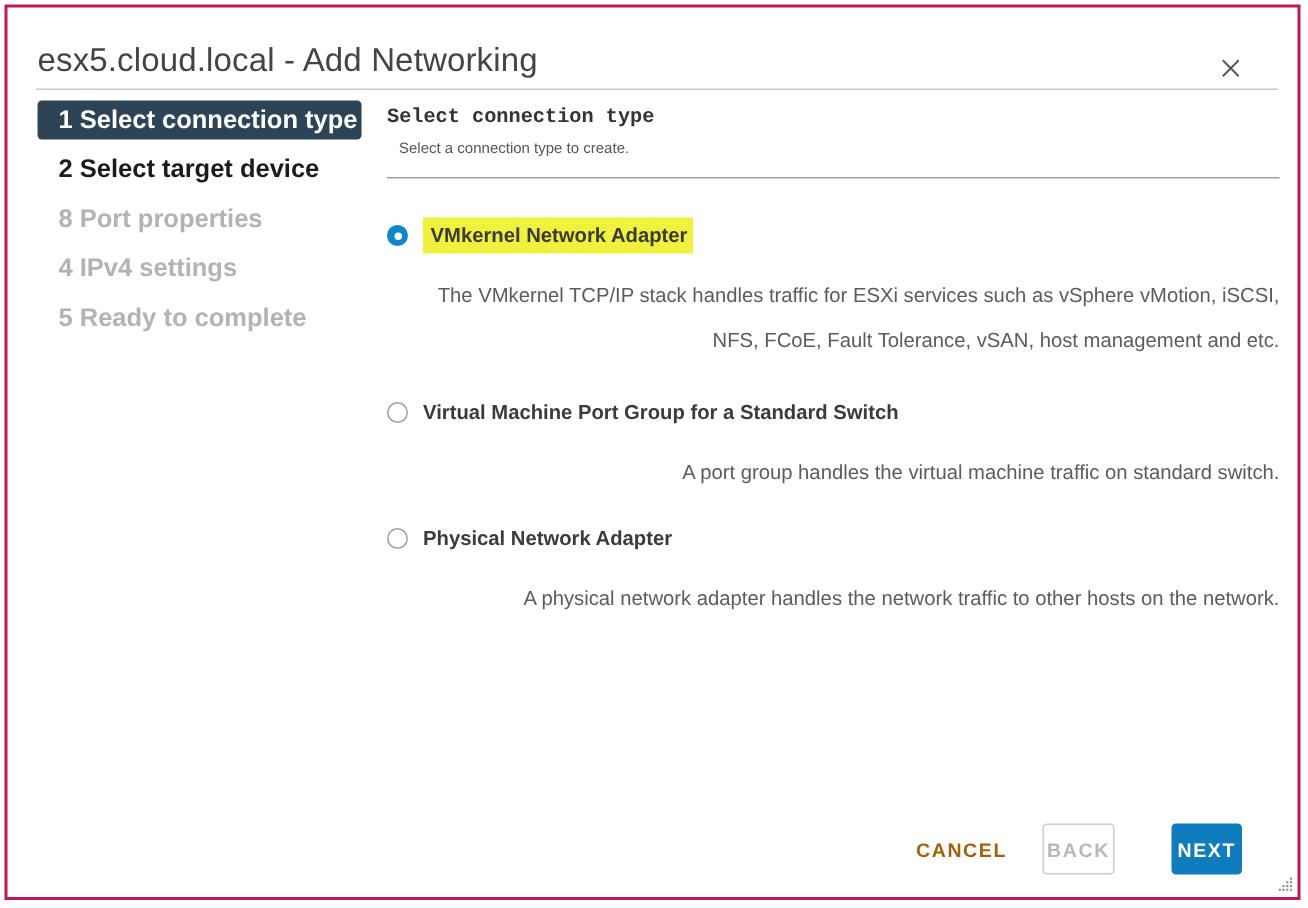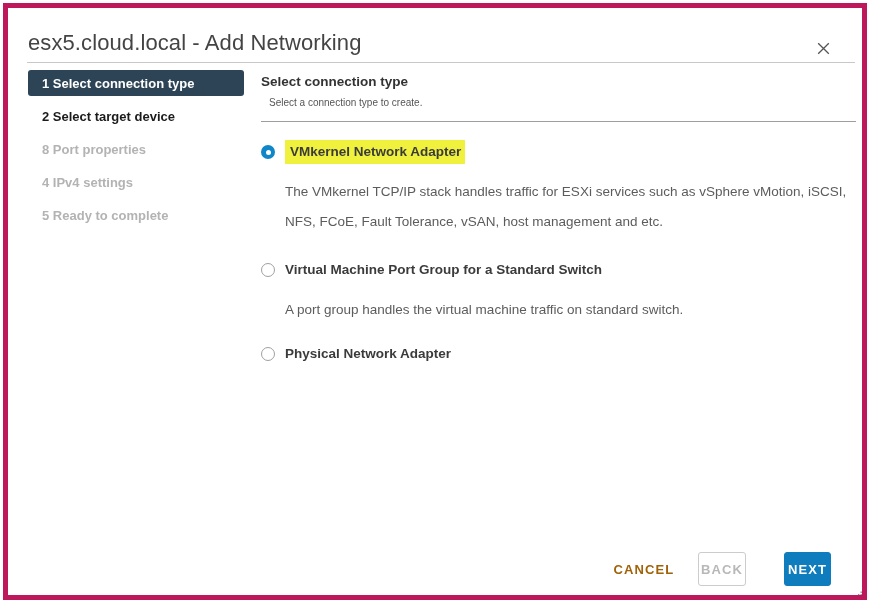--- a/index.html
+++ b/index.html
@@ -16,21 +16,21 @@
   }
 
   
   .modal {
     position: absolute;
     left: 3px;
     top: 3px;
     width: 864px;
     height: 597px;
     background: #ffffff;
-    border: 5px solid #be185d;
+    border: 2px solid #be185d;
     box-sizing: border-box;
     overflow: hidden;
   }
 
   
   .titlebar {
     position: absolute;
     left: 0; top: 0;
     width: 864px;
     height: 56px;
@@ -76,21 +76,21 @@
     left: 20px;
     top: 62px;
     width: 216px;
   }
   .step {
     height: 26px;
     display: flex;
     align-items: center;
     padding: 0 10px 0 14px;
     box-sizing: border-box;
-    font-size: 13px;
+    font-size: 17px;
     font-weight: bold;
     color: #b3b3b3;
     border-radius: 3px;
     margin-bottom: 7px;
     white-space: nowrap;
     cursor: pointer;
   }
   .step.active {
     background: #2d4456;
     color: #ffffff;
@@ -104,37 +104,39 @@
     position: absolute;
     left: 253px;
     top: 66px;
     width: 595px;
   }
   .content-heading {
     font-size: 13.5px;
     font-weight: bold;
     color: #333333;
     margin: 0 0 8px 0;
+    font-family: Liberation Mono, monospace;
   }
   .content-sub {
     font-size: 10px;
     font-weight: 400;
     color: #565656;
     margin: 8px;
   }
   .content-divider {
     margin-top: 13px;
     width: 595px;
     height: 1px;
     background: #9e9e9e;
   }
 
   
   .options {
-    margin-top: 19px;
+    margin-top: 27px;
+    text-align: right;
   }
   .option-row {
     display: flex;
     align-items: center;
     height: 22px;
     cursor: pointer;
   }
   .radio {
     width: 14px;
     height: 14px;
@@ -296,20 +298,21 @@
         <span class="option-label">Virtual Machine Port Group for a Standard Switch</span>
       </div>
       <div class="option-desc">A port group handles the virtual machine traffic on standard switch.</div>
 
       <div class="opt-gap-sm"></div>
 
       <div class="option-row">
         <span class="radio"></span>
         <span class="option-label">Physical Network Adapter</span>
       </div>
+      <div class="option-desc">A physical network adapter handles the network traffic to other hosts on the network.</div>
 
     </div>
   </div>
 
   <div class="footer">
     <div class="btn btn-cancel">CANCEL</div>
     <div class="btn btn-back">BACK</div>
     <div class="btn btn-next">NEXT</div>
   </div>
 

